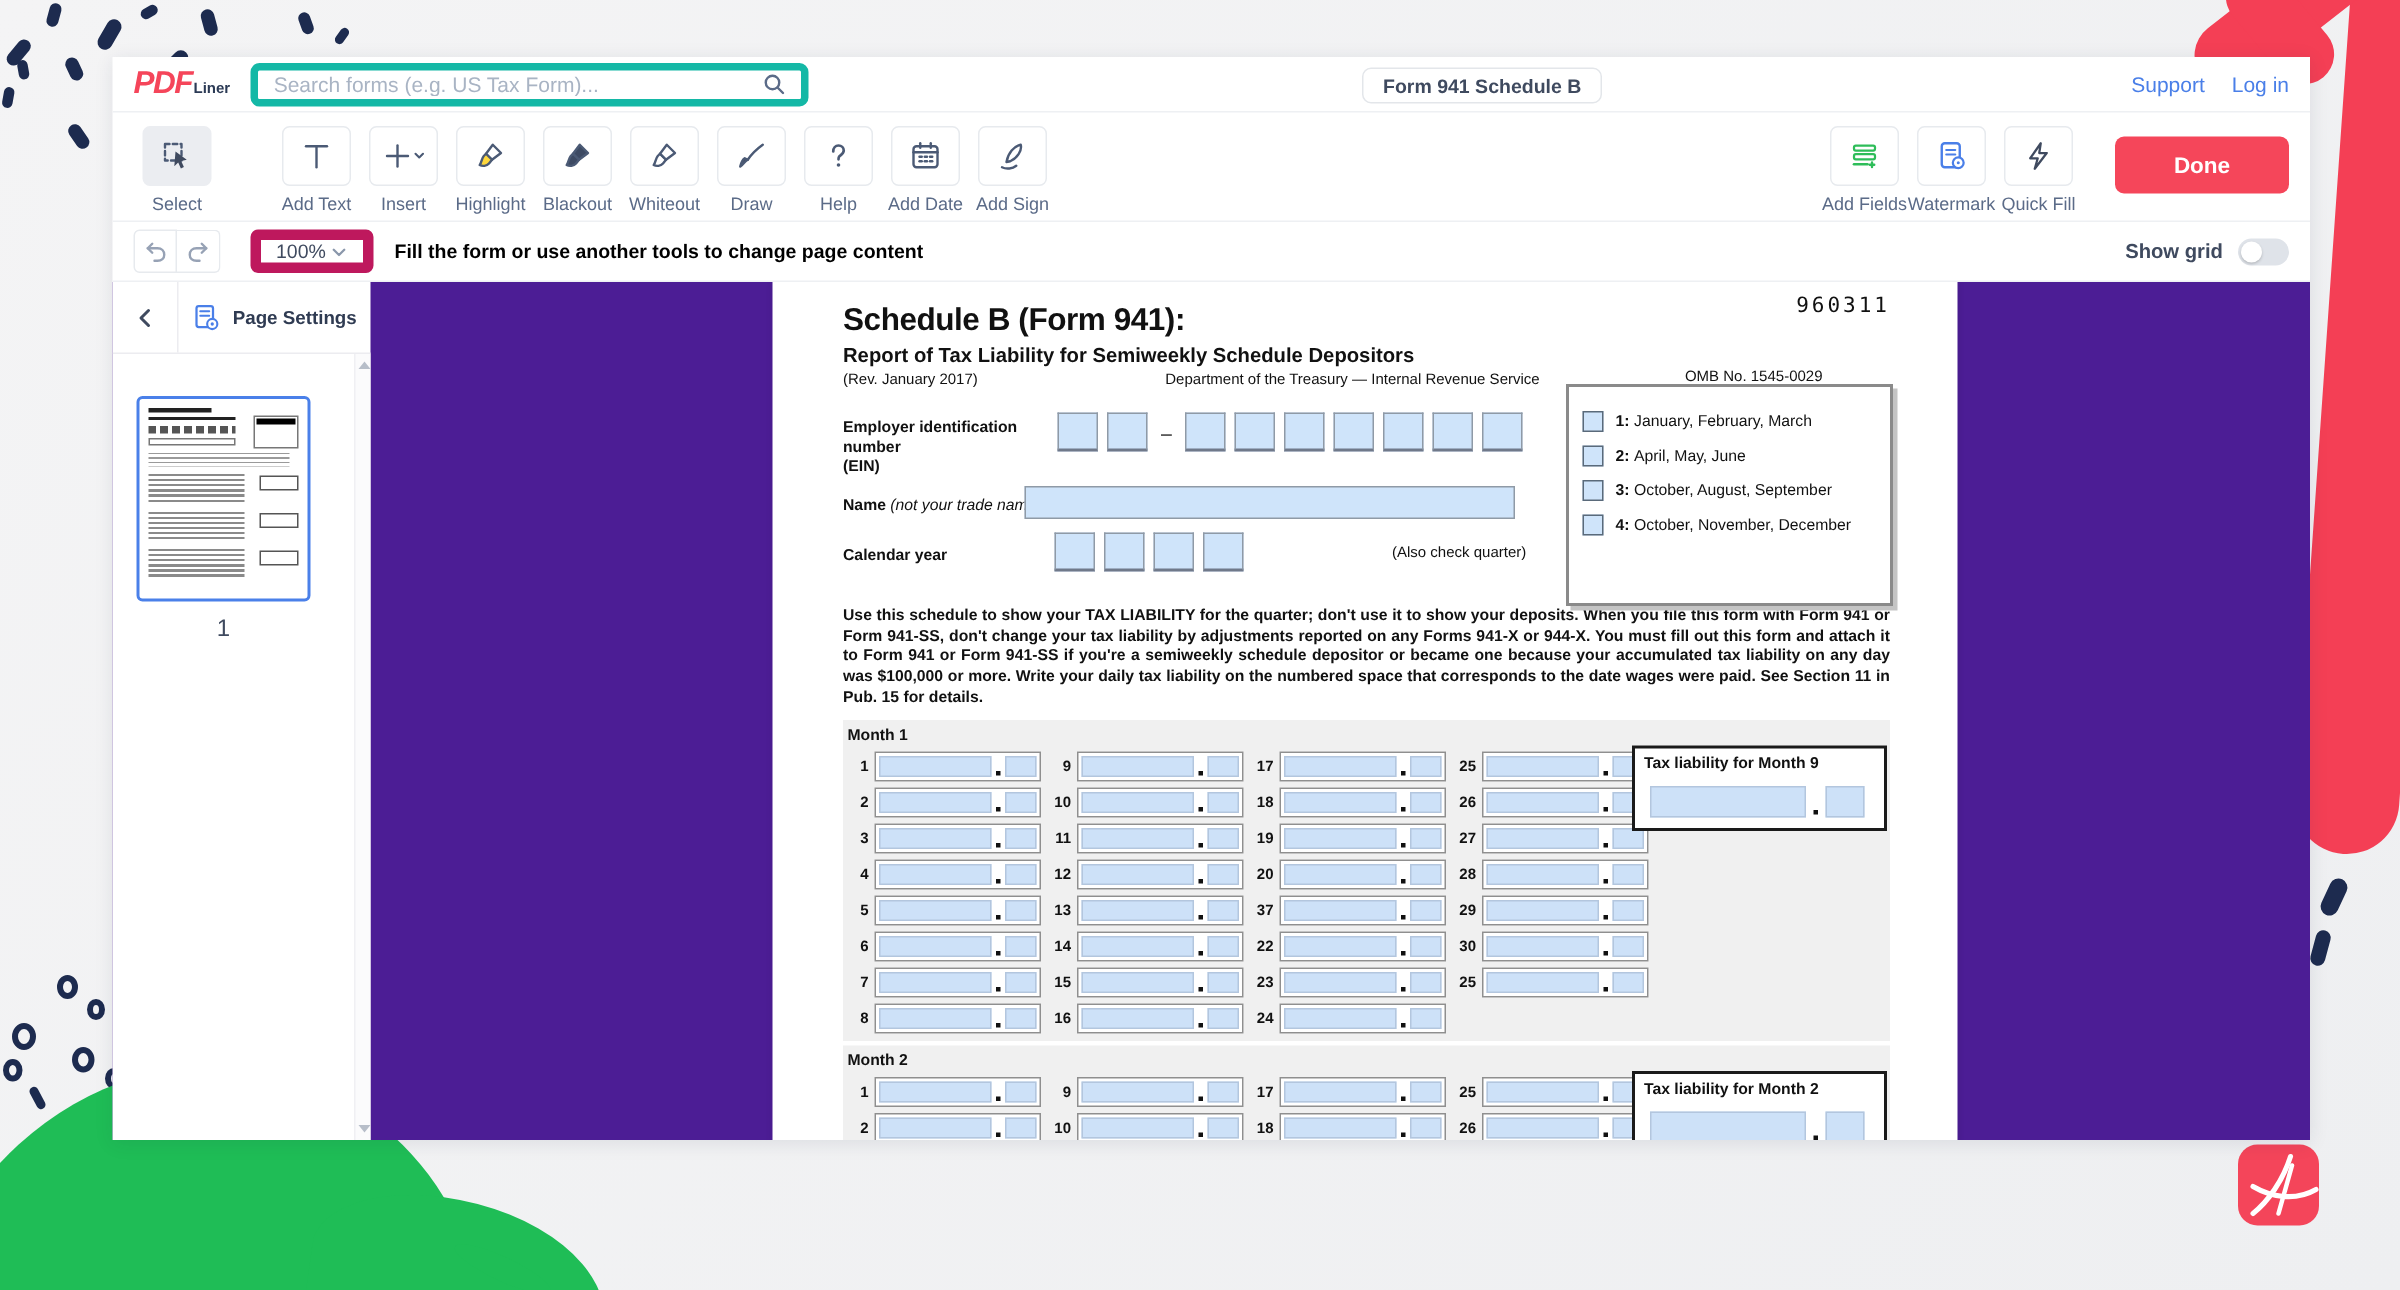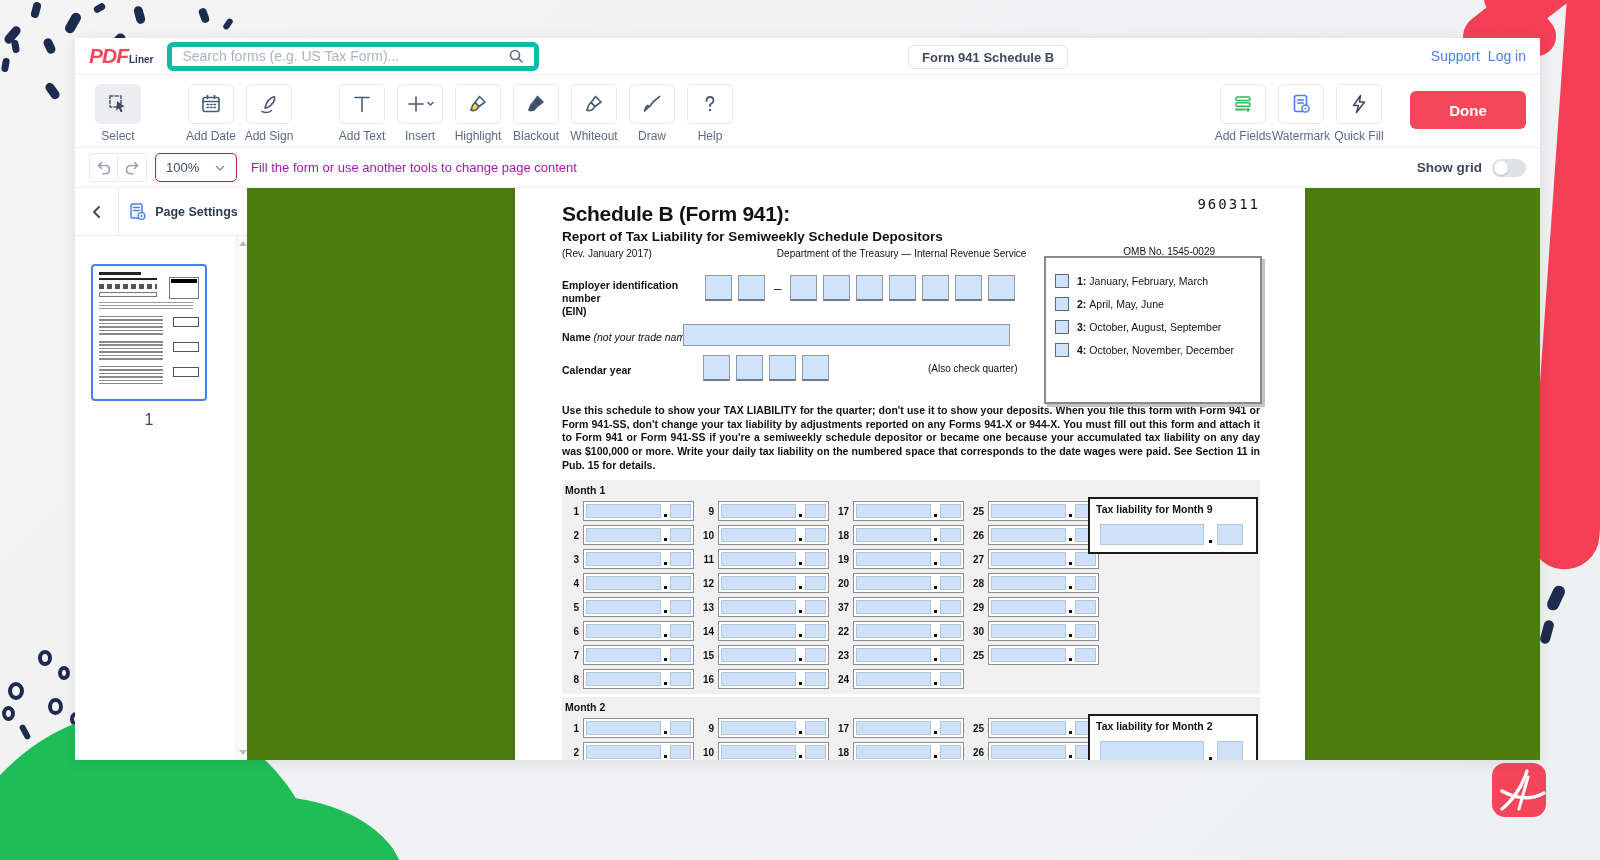--- a/index.html
+++ b/index.html
@@ -21,50 +21,50 @@
   
   .app-header { height:37px; display:flex; align-items:center; padding:0 14px; border-bottom:1px solid #eef0f3; position:relative; flex-shrink:0; }
   .logo { display:flex; align-items:baseline; margin-right:14px; cursor:pointer; }
   .logo-pdf { font-size:21px; font-weight:800; color:#f5455a; letter-spacing:-1px; font-style:italic; }
   .logo-liner { font-size:10px; font-weight:700; color:#2b3a55; margin-left:1px; }
   .search-box { width:372px; height:29px; border:5px solid #14b8a6; border-radius:6px; display:flex; align-items:center; padding:0 10px; }
   .search-box input { border:none; outline:none; flex:1; font-size:14px; color:#3f4a5f; font-family:"Liberation Sans",sans-serif; background:transparent; }
   .search-box input::placeholder { color:#a9b4c4; }
   .doc-title-pill { position:absolute; left:833px; top:7px; height:24px; padding:0 13px; border:1px solid #e3e6ea; border-radius:6px;
                     display:flex; align-items:center; font-size:13px; font-weight:600; color:#3f4a5f; background:#fff; }
-  .header-links { margin-left:auto; display:flex; gap:8px; }
+  .header-links { margin-left:auto; display:flex; gap:18px; }
   .header-links span { color:#4a7fe8; font-size:14px; cursor:pointer; }
 
   
   .toolbar { height:73px; display:flex; align-items:flex-start; padding:9px 14px 0 14px; border-bottom:1px solid #eef0f3; flex-shrink:0; }
   .tool { width:58px; display:flex; flex-direction:column; align-items:center; gap:5px; cursor:pointer; }
   .tool-btn { width:46px; height:40px; border:1px solid #e7eaee; border-radius:5px; background:#fff; display:flex; align-items:center; justify-content:center; }
   .tool-btn.active { background:#ebedf1; border-color:#ebedf1; }
   .tool-label { font-size:12px; color:#5b6b88; white-space:nowrap; }
   .g1 { margin-right:35px; } .g2 { margin-right:35px; }
   .tool-group { display:flex; }
   .right-tools { margin-left:auto; display:flex; }
   .done-btn { margin-left:22px; margin-top:7px; width:116px; height:38px; background:#f5465a; border:none; border-radius:6px;
               color:#fff; font-size:15px; font-weight:700; font-family:"Liberation Sans",sans-serif; cursor:pointer; }
   .ic { stroke:#4b5a75; fill:none; stroke-width:1.6; stroke-linecap:round; stroke-linejoin:round; }
 
   
   .subbar { height:40px; display:flex; align-items:center; padding:0 14px; border-bottom:1px solid #eef0f3; flex-shrink:0; }
   .sq-btn { width:29px; height:29px; border:1px solid #e7eaee; background:#fff; display:flex; align-items:center; justify-content:center; cursor:pointer; }
   .sq-btn:first-child { border-radius:4px 0 0 4px; } .sq-btn + .sq-btn { border-left:none; border-radius:0 4px 4px 0; }
-  .zoom-select { width:82px; height:29px; border:1px solid #be185d; border-radius:5px; margin-left:8px; display:flex; align-items:center;
+  .zoom-select { width:82px; height:29px; border:7px solid #be185d; border-radius:5px; margin-left:20px; display:flex; align-items:center;
                  padding:0 10px; font-size:13px; color:#3f4a5f; cursor:pointer; }
   .zoom-select svg { margin-left:auto; }
-  .hint { font-size:13px; color:#a21caf; margin-left:14px; }
+  .hint { font-size:13px; color:#000000; margin-left:14px;font-weight:bold; }
   .show-grid { margin-left:auto; display:flex; align-items:center; gap:10px; font-size:13.5px; font-weight:600; color:#3f4a5f; }
   .toggle { width:34px; height:18px; background:#dfe3e9; border-radius:9px; position:relative; cursor:pointer; }
   .toggle::after { content:''; position:absolute; left:2px; top:2px; width:14px; height:14px; background:#fff; border-radius:50%; box-shadow:0 1px 2px rgba(0,0,0,.2); }
 
   
-  .workspace { flex:1; display:flex; overflow:hidden; background:#4d7c0f; }
+  .workspace { flex:1; display:flex; overflow:hidden; background:#4c1d95; }
   .sidebar { width:172px; background:#fff; position:relative; flex-shrink:0; }
   .side-head { height:48px; display:flex; align-items:stretch; border-bottom:1px solid #ececf0; }
   .back-btn { width:44px; display:flex; align-items:center; justify-content:center; border-right:1px solid #ececf0; cursor:pointer; }
   .page-settings { flex:1; display:flex; align-items:center; justify-content:center; gap:7px; font-size:12.5px; font-weight:700; color:#2f3b52; cursor:pointer; }
   .thumb { position:relative; width:116px; height:137px; border:2px solid #4a80e9; border-radius:4px; background:#fff; margin:28px 0 10px 16px; padding:6px; cursor:pointer; }
   .t-l1 { height:3px; width:42px; background:#222; }
   .t-l2 { height:2px; width:58px; background:#222; margin-top:3px; }
   .t-boxes { height:5px; width:58px; margin-top:4px; background:repeating-linear-gradient(to right,#555 0 5px,transparent 5px 8px); }
   .t-quarter { position:absolute; right:6px; top:11px; width:30px; height:22px; border:1px solid #777; }
   .t-quarter::before { content:''; position:absolute; left:1px; top:1px; right:1px; height:4px; background:#000; }
@@ -205,20 +205,86 @@
       <div class="tool">
         <div class="tool-btn active">
           <svg class="ic" width="24" height="24" viewBox="0 0 24 24">
             <rect x="4" y="4" width="11" height="11" stroke-dasharray="3 2.2"></rect>
             <path d="M11 9 L18.5 14.5 L14.8 15.4 L16.6 19.4 L14.6 20.3 L12.8 16.3 L10.2 18.8 Z" fill="#3f4a5f" stroke="none"></path>
           </svg>
         </div>
         <span class="tool-label">Select</span>
       </div>
     </div>
+    <div class="tool-group">
+      <div class="tool">
+        <div class="tool-btn">
+          <svg class="ic" width="24" height="24" viewBox="0 0 24 24">
+            <line x1="5" y1="5.5" x2="19" y2="5.5"></line>
+              <line x1="12" y1="5.5" x2="12" y2="19.5"></line>
+          </svg>
+        </div>
+        <span class="tool-label">Add Text</span>
+      </div>
+      <div class="tool">
+        <div class="tool-btn">
+          <svg class="ic" width="30" height="24" viewBox="0 0 30 24">
+            <line x1="11" y1="5" x2="11" y2="19"></line>
+              <line x1="4" y1="12" x2="18" y2="12"></line>
+            <polyline points="23,10.5 25.5,13 28,10.5" stroke-width="1.4"></polyline>
+          </svg>
+        </div>
+        <span class="tool-label">Insert</span>
+      </div>
+      <div class="tool">
+        <div class="tool-btn">
+          <svg class="ic" width="24" height="24" viewBox="0 0 24 24">
+            <path d="M13.5 4.5 L19 10 L13 14.5 L9 10.5 Z"></path>
+            <path d="M9 10.5 L13 14.5 L11 17 C 9.5 18.8, 6.5 19, 4.8 18 C 6 16.5, 6.2 13.5, 7.5 12 Z" fill="#ffd83d"></path>
+          </svg>
+        </div>
+        <span class="tool-label">Highlight</span>
+      </div>
+      <div class="tool">
+        <div class="tool-btn">
+          <svg class="ic" width="24" height="24" viewBox="0 0 24 24">
+            <path d="M13.5 4.5 L19 10 L13 14.5 L9 10.5 Z" fill="#3d4a63"></path>
+            <path d="M9 10.5 L13 14.5 L11 17 C 9.5 18.8, 6.5 19, 4.8 18 C 6 16.5, 6.2 13.5, 7.5 12 Z" fill="#3d4a63"></path>
+          </svg>
+        </div>
+        <span class="tool-label">Blackout</span>
+      </div>
+      <div class="tool">
+        <div class="tool-btn">
+          <svg class="ic" width="24" height="24" viewBox="0 0 24 24">
+            <path d="M13.5 4.5 L19 10 L13 14.5 L9 10.5 Z"></path>
+            <path d="M9 10.5 L13 14.5 L11 17 C 9.5 18.8, 6.5 19, 4.8 18 C 6 16.5, 6.2 13.5, 7.5 12 Z"></path>
+          </svg>
+        </div>
+        <span class="tool-label">Whiteout</span>
+      </div>
+      <div class="tool">
+        <div class="tool-btn">
+          <svg class="ic" width="24" height="24" viewBox="0 0 24 24">
+            <path d="M19.5 4.5 C 16 7, 11.5 11.5, 9.5 14.5"></path>
+            <path d="M9.5 14.5 C 7.5 15.5, 6.5 17.5, 4.5 19 C 5 17, 5.5 14.8, 7.5 13.5 Z" fill="#3f4a5f"></path>
+          </svg>
+        </div>
+        <span class="tool-label">Draw</span>
+      </div>
+      <div class="tool">
+        <div class="tool-btn">
+          <svg width="24" height="24" viewBox="0 0 24 24">
+            <path d="M8.5 9 C 8.5 6.5, 10 5, 12 5 C 14 5, 15.5 6.4, 15.5 8.4 C 15.5 10.5, 13.8 11.2, 12.6 12.2 C 12.1 12.7, 12 13.2, 12 14.2" stroke="#4b5a75" stroke-width="1.8" fill="none" stroke-linecap="round"></path>
+            <circle cx="12" cy="18" r="1.2" fill="#4b5a75"></circle>
+          </svg>
+        </div>
+        <span class="tool-label">Help</span>
+      </div>
+    </div>
     <div class="tool-group g2">
       <div class="tool">
         <div class="tool-btn">
           <svg class="ic" width="24" height="24" viewBox="0 0 24 24">
             <rect x="4" y="5.5" width="16" height="14" rx="2"></rect>
             <line x1="4" y1="9.5" x2="20" y2="9.5"></line>
             <line x1="8.5" y1="3.5" x2="8.5" y2="6.5"></line>
               <line x1="15.5" y1="3.5" x2="15.5" y2="6.5"></line>
             <line x1="8" y1="12.5" x2="9.5" y2="12.5"></line>
               <line x1="11.5" y1="12.5" x2="13" y2="12.5"></line>
@@ -231,86 +297,20 @@
         <span class="tool-label">Add Date</span>
       </div>
       <div class="tool">
         <div class="tool-btn">
           <svg class="ic" width="24" height="24" viewBox="0 0 24 24">
             <path d="M8 16 C 9 10, 13 5.5, 17.5 4.5 C 18.5 8.5, 15 13.5, 10.5 15.5 Z"></path>
             <path d="M5 19.5 C 8 21, 12 20.5, 14.5 18.5"></path>
           </svg>
         </div>
         <span class="tool-label">Add Sign</span>
-      </div>
-    </div>
-    <div class="tool-group">
-      <div class="tool">
-        <div class="tool-btn">
-          <svg class="ic" width="24" height="24" viewBox="0 0 24 24">
-            <line x1="5" y1="5.5" x2="19" y2="5.5"></line>
-              <line x1="12" y1="5.5" x2="12" y2="19.5"></line>
-          </svg>
-        </div>
-        <span class="tool-label">Add Text</span>
-      </div>
-      <div class="tool">
-        <div class="tool-btn">
-          <svg class="ic" width="30" height="24" viewBox="0 0 30 24">
-            <line x1="11" y1="5" x2="11" y2="19"></line>
-              <line x1="4" y1="12" x2="18" y2="12"></line>
-            <polyline points="23,10.5 25.5,13 28,10.5" stroke-width="1.4"></polyline>
-          </svg>
-        </div>
-        <span class="tool-label">Insert</span>
-      </div>
-      <div class="tool">
-        <div class="tool-btn">
-          <svg class="ic" width="24" height="24" viewBox="0 0 24 24">
-            <path d="M13.5 4.5 L19 10 L13 14.5 L9 10.5 Z"></path>
-            <path d="M9 10.5 L13 14.5 L11 17 C 9.5 18.8, 6.5 19, 4.8 18 C 6 16.5, 6.2 13.5, 7.5 12 Z" fill="#ffd83d"></path>
-          </svg>
-        </div>
-        <span class="tool-label">Highlight</span>
-      </div>
-      <div class="tool">
-        <div class="tool-btn">
-          <svg class="ic" width="24" height="24" viewBox="0 0 24 24">
-            <path d="M13.5 4.5 L19 10 L13 14.5 L9 10.5 Z" fill="#3d4a63"></path>
-            <path d="M9 10.5 L13 14.5 L11 17 C 9.5 18.8, 6.5 19, 4.8 18 C 6 16.5, 6.2 13.5, 7.5 12 Z" fill="#3d4a63"></path>
-          </svg>
-        </div>
-        <span class="tool-label">Blackout</span>
-      </div>
-      <div class="tool">
-        <div class="tool-btn">
-          <svg class="ic" width="24" height="24" viewBox="0 0 24 24">
-            <path d="M13.5 4.5 L19 10 L13 14.5 L9 10.5 Z"></path>
-            <path d="M9 10.5 L13 14.5 L11 17 C 9.5 18.8, 6.5 19, 4.8 18 C 6 16.5, 6.2 13.5, 7.5 12 Z"></path>
-          </svg>
-        </div>
-        <span class="tool-label">Whiteout</span>
-      </div>
-      <div class="tool">
-        <div class="tool-btn">
-          <svg class="ic" width="24" height="24" viewBox="0 0 24 24">
-            <path d="M19.5 4.5 C 16 7, 11.5 11.5, 9.5 14.5"></path>
-            <path d="M9.5 14.5 C 7.5 15.5, 6.5 17.5, 4.5 19 C 5 17, 5.5 14.8, 7.5 13.5 Z" fill="#3f4a5f"></path>
-          </svg>
-        </div>
-        <span class="tool-label">Draw</span>
-      </div>
-      <div class="tool">
-        <div class="tool-btn">
-          <svg width="24" height="24" viewBox="0 0 24 24">
-            <path d="M8.5 9 C 8.5 6.5, 10 5, 12 5 C 14 5, 15.5 6.4, 15.5 8.4 C 15.5 10.5, 13.8 11.2, 12.6 12.2 C 12.1 12.7, 12 13.2, 12 14.2" stroke="#4b5a75" stroke-width="1.8" fill="none" stroke-linecap="round"></path>
-            <circle cx="12" cy="18" r="1.2" fill="#4b5a75"></circle>
-          </svg>
-        </div>
-        <span class="tool-label">Help</span>
       </div>
     </div>
 
     <div class="right-tools">
       <div class="tool">
         <div class="tool-btn">
           <svg width="24" height="24" viewBox="0 0 24 24">
             <rect x="5" y="5" width="14" height="3.4" rx="1.2" stroke="#2ebd59" stroke-width="1.5" fill="none"></rect>
             <rect x="5" y="10.8" width="14" height="3.4" rx="1.2" stroke="#2ebd59" stroke-width="1.5" fill="none"></rect>
             <path d="M5 17.5 h9" stroke="#2ebd59" stroke-width="1.8" stroke-linecap="round"></path>

